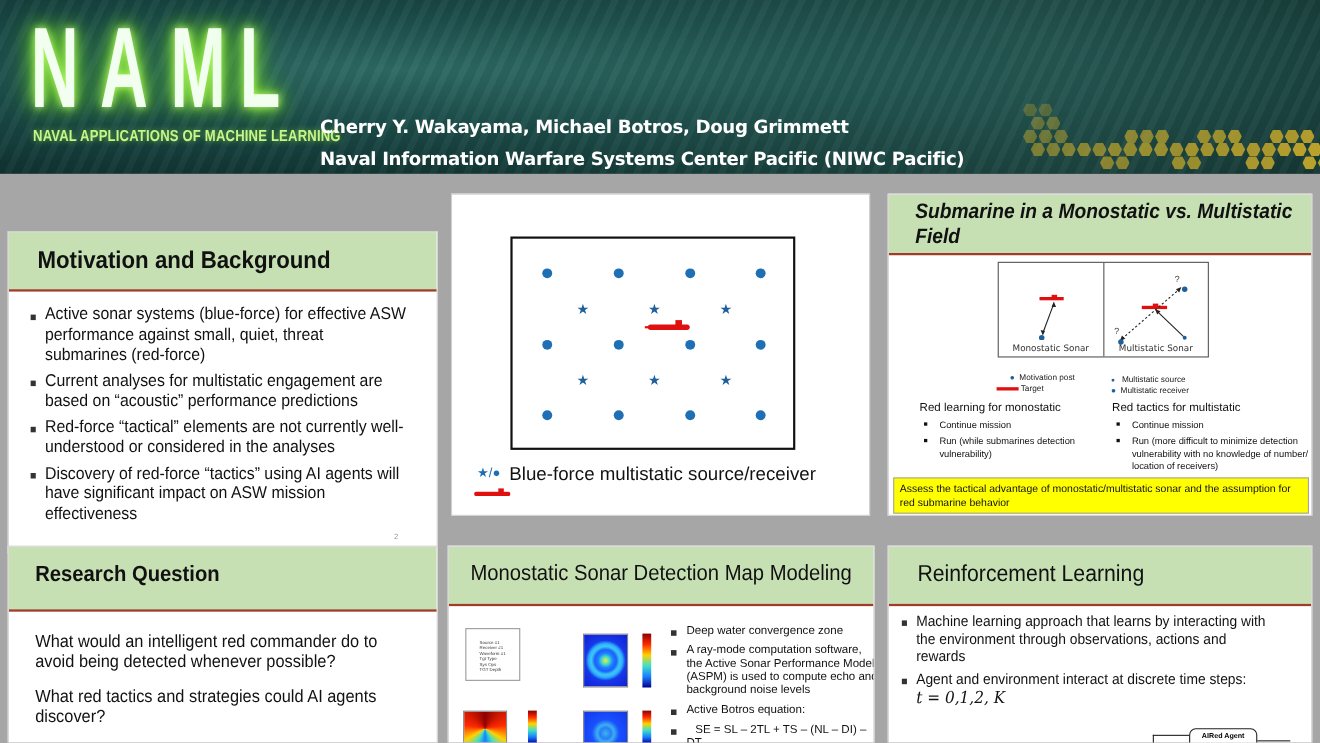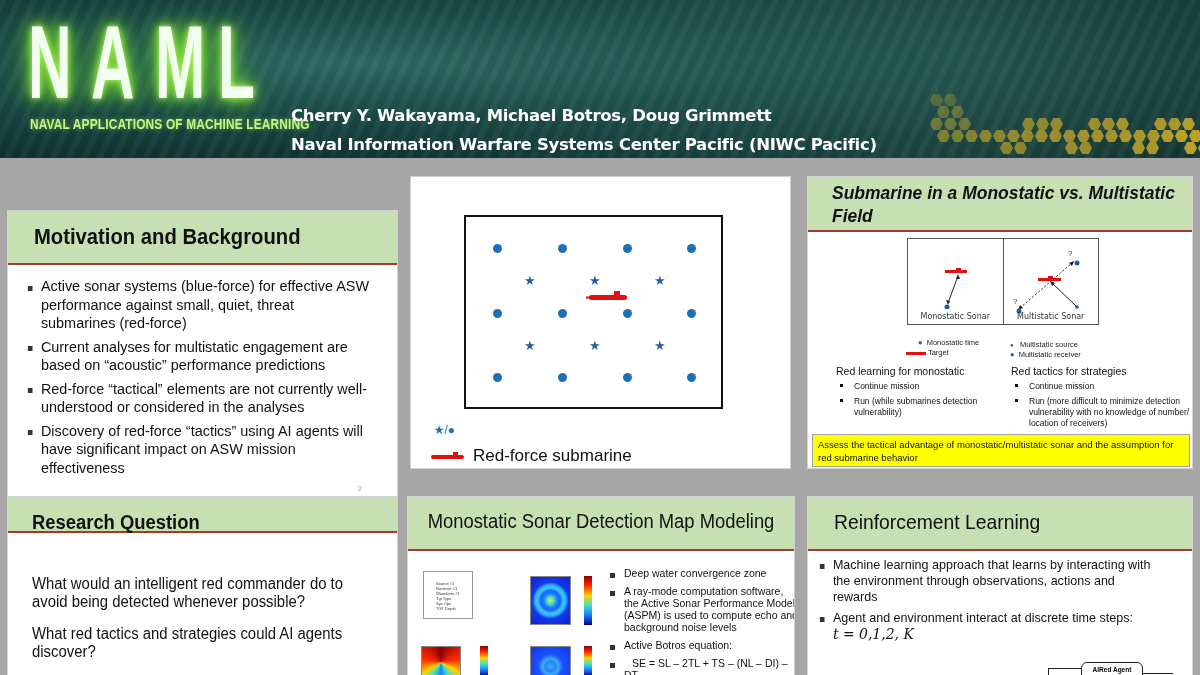--- a/index.html
+++ b/index.html
@@ -71,21 +71,21 @@
   .sonar-cap { position: absolute; bottom: 3px; width: 100%; text-align: center; font-size: 8px; color: #333; font-family: "DejaVu Sans", sans-serif; }
   .leg3 { position: absolute; font-size: 7.5px; color: #222; line-height: 10px; }
   .tac { position: absolute; font-size: 10px; color: #111; }
   .tac .t { font-size: 10.5px; margin-bottom: 4px; }
   .tac ul { list-style: none; }
   .tac li { position: relative; padding-left: 18px; font-size: 8.5px; line-height: 11px; margin-bottom: 4px; }
   .tac li::before { content: ""; position: absolute; left: 4px; top: 3px; width: 3px; height: 3px; background: #111; }
   .yellow { position: absolute; left: 4px; top: 257px; width: 378px; height: 33px; background: #ffff00; border: 1px solid #a3a3a3; font-size: 9.5px; line-height: 13px; padding: 3px 5px; color: #111; }
   
   #s4 { left: 7px; top: 496px; width: 391px; height: 179px; border-bottom: none; }
-  #s4 .slide-head { height: 36px; }
+  #s4 .slide-head { height: 59px; }
   #s4 .slide-head .h { position: absolute; left: 24px; top: 14px; font-size: 20px; font-weight: 700; transform: scaleX(0.92); transform-origin: left; }
   .rq { position: absolute; left: 24px; font-size: 16px; line-height: 17.5px; color: #111; width: 370px; transform: scaleX(0.93); transform-origin: left; }
   
   #s5 { left: 407px; top: 496px; width: 388px; height: 179px; border-bottom: none; }
   #s5 .slide-head { height: 54px; }
   #s5 .slide-head .h { position: absolute; left: 0; right: 0; top: 13px; text-align: center; font-size: 20px; transform: scaleX(0.92); }
   .heat { position: absolute; border: 1px solid #888; }
   .cbar { position: absolute; width: 8px; background: linear-gradient(to bottom, #8b0000, #ff2a00, #ffd200, #3ee0c8, #1a7cff, #00008b); }
   #s5 .bullets { position: absolute; left: 200px; top: 70px; width: 190px; font-size: 10.5px; line-height: 12px; color: #111; }
   #s5 .bullets li { margin-bottom: 6px; }
@@ -202,27 +202,27 @@
 
     <svg class="sub" style="left:120px;top:73px" width="44" height="12" viewBox="0 0 44 12">
       <rect x="3" y="5" width="38" height="5" rx="2.5" fill="#e01010"></rect>
       <rect x="28" y="1" width="6" height="5" fill="#e01010"></rect>
       <rect x="0" y="6.5" width="4" height="2" fill="#e01010"></rect>
     </svg>
   </div>
   <div class="legend2">
     <div class="row">
       <span style="color:#1f6fb5;font-size:12px;width:26px;text-align:right">★/●</span>
+      <span>Blue-force multistatic source/receiver</span>
     </div>
     <div class="row">
       <svg width="36" height="10" viewBox="0 0 36 10">
           <rect x="2" y="4" width="33" height="4" rx="2" fill="#e01010"></rect>
           <rect x="24" y="1" width="5" height="4" fill="#e01010"></rect>
         </svg>
-      <span>Red-force submarine</span>
     </div>
   </div>
 </div>
 
 <div class="slide" id="s3">
   <div class="slide-head">
     <div class="h">Submarine in a Monostatic vs. Multistatic Field</div>
   </div>
   <div class="sonar-box">
     <div class="sonar-half">
@@ -247,33 +247,33 @@
         <polygon points="46,42 48,47 51,44" fill="#222"></polygon>
         <circle cx="15" cy="72" r="2.5" fill="#1f5f9a"></circle>
           <circle cx="73" cy="24" r="2.5" fill="#1f5f9a"></circle>
           <circle cx="73" cy="68" r="1.8" fill="#1f5f9a"></circle>
         <text x="9" y="65" font-size="8" fill="#333">?</text>
         <text x="64" y="17" font-size="8" fill="#333">?</text>
       </svg>
       <div class="sonar-cap">Multistatic Sonar</div>
     </div>
   </div>
-  <div class="leg3" style="left:110px;top:161px"><span style="color:#1f5f9a">●</span>&nbsp; <span>Monostatic time</span></div>
+  <div class="leg3" style="left:110px;top:161px"><span style="color:#1f5f9a">●</span>&nbsp; <span>Motivation post</span></div>
   <div class="leg3" style="left:98px;top:171px"><span style="display:inline-block;width:20px;height:3px;background:#e01010;vertical-align:middle"></span> <span>Target</span></div>
   <div class="leg3" style="left:202px;top:163px"><span style="color:#1f5f9a;font-size:6px">●</span>&nbsp;&nbsp; <span>Multistatic source</span></div>
   <div class="leg3" style="left:202px;top:173px"><span style="color:#1f5f9a">●</span>&nbsp; <span>Multistatic receiver</span></div>
   <div class="tac" style="left:28px;top:188px;width:170px">
     <div class="t">Red learning for monostatic</div>
     <ul>
       <li>Continue mission</li>
       <li>Run (while submarines detection vulnerability)</li>
     </ul>
   </div>
   <div class="tac" style="left:203px;top:188px;width:182px">
-    <div class="t">Red tactics for strategies</div>
+    <div class="t">Red tactics for multistatic</div>
     <ul>
       <li>Continue mission</li>
       <li>Run (more difficult to minimize detection vulnerability with no knowledge of number/ location of receivers)</li>
     </ul>
   </div>
   <div class="yellow">Assess the tactical advantage of monostatic/multistatic sonar and the assumption for red submarine behavior</div>
 </div>
 
 <div class="slide" id="s4">
   <div class="slide-head">

